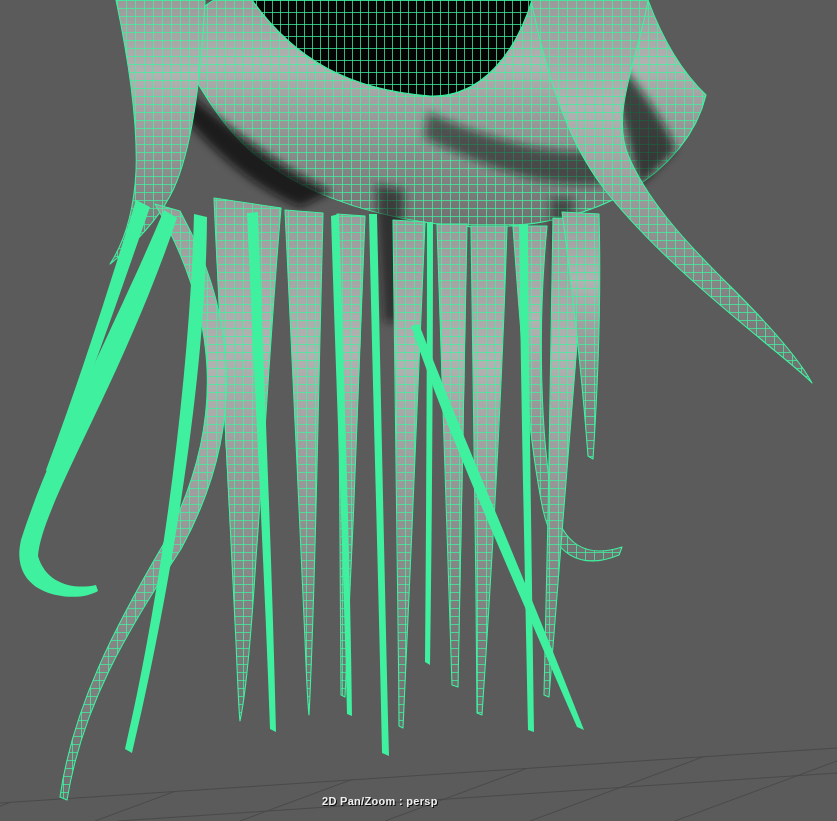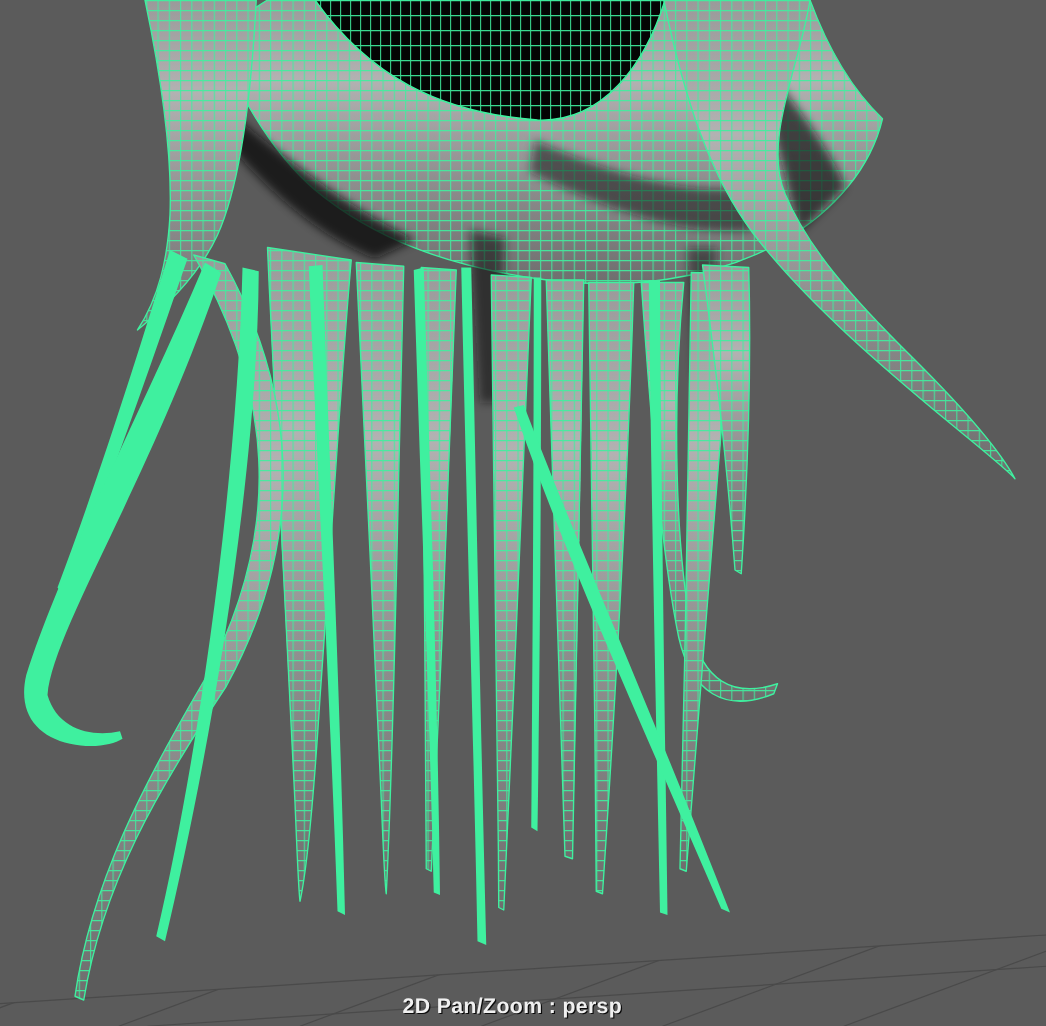--- a/index.html
+++ b/index.html
@@ -16,21 +16,21 @@
   .bellmeshfill{fill:url(#patBell)}
   .edge{fill:none;stroke:var(--wireframe-green,#3ff09f);stroke-width:1.1;stroke-linejoin:round}
   .solid{fill:var(--wireframe-green,#3ff09f)}
   .shad{fill:var(--shadow-dark,#101010);filter:url(#blur4)}
   .gridline{stroke:var(--grid-line,#494949);stroke-width:1;fill:none}
   .meshline{stroke:var(--wireframe-green,#3ff09f);stroke-width:0.85;fill:none;opacity:0.9}
   .bellfill{fill:var(--bell-black,#040404)}
   #hud{
     position:absolute;left:322px;top:795px;
     color:var(--hud-text,#f0f0f0);
-    font-size:17px;font-weight:bold;letter-spacing:0.3px;
+    font-size:11px;font-weight:bold;letter-spacing:0.3px;
     text-shadow:1px 1px 0 rgba(8,8,8,0.95);
     white-space:nowrap;
     user-select:none;
   }
 </style>
 </head>
 <body>
 
 <div id="viewport" style="--background: #5b5b5b; --grid-line: #4a4a4a; --wireframe-green: #3ff09f; --wireframe-bright: #55ffae; --surface-light: #b2b2b2; --surface-mid: #909090; --surface-dark: #696969; --shadow-dark: #101010; --bell-black: #040404; --hud-text: #f0f0f0;">
   <svg width="837" height="821" viewBox="0 0 837 821">

